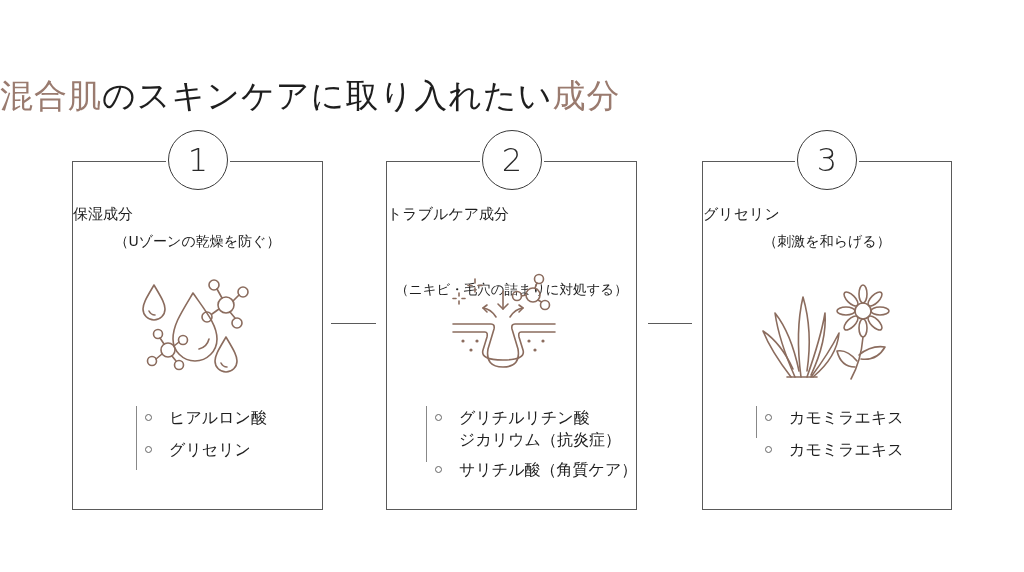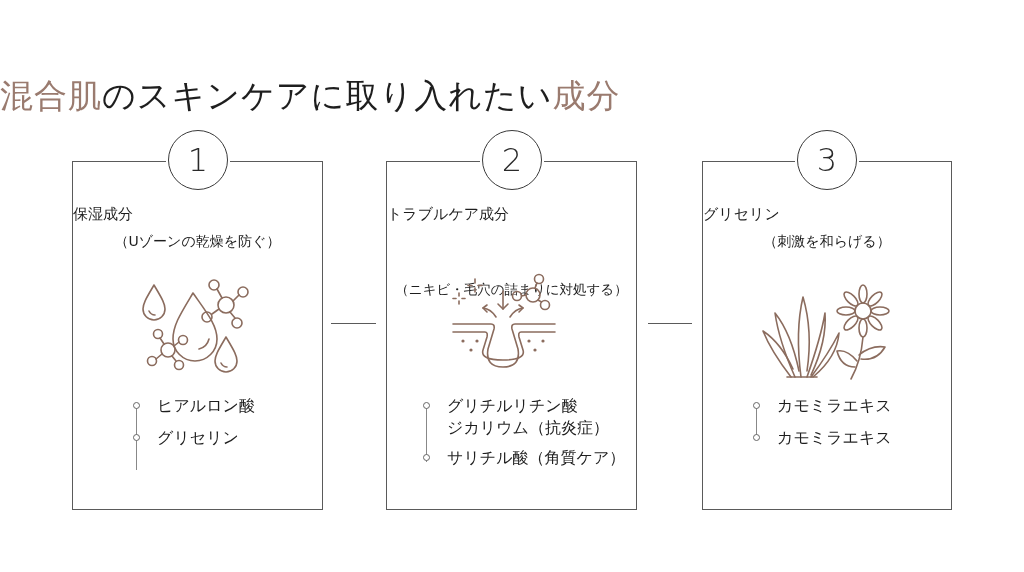--- a/index.html
+++ b/index.html
@@ -16,21 +16,21 @@
   .card .badge { position: absolute; top: -31px; width: 60px; height: 60px; border-radius: 50%;
                  border: 1.2px solid #3a3a3a; background: #fff; box-sizing: border-box;
                  display: flex; align-items: center; justify-content: center;
                  font-size: 32px; font-weight: 200; color: #2a2a2a;
                  font-family: "DejaVu Sans", sans-serif; }
   .card .heading { position: absolute; left: 0; right: 0; top: 44px; text-align: left;
                    font-size: 15px; color: #1e1e1e; white-space: nowrap; }
   .card .sub { position: absolute; left: 0; right: 0; top: 72px; text-align: center;
                font-size: 14px; color: #1e1e1e; white-space: nowrap; }
   .card .icon { position: absolute; top: 110px; width: 160px; height: 115px; }
-  .card ul { list-style: none; margin: 0; padding: 0; position: absolute; top: 234px; }
+  .card ul { list-style: none; margin: 12px; padding: 0; position: absolute; top: 234px; }
   .card li { position: relative; font-size: 16px; line-height: 22px; padding-left: 28px;
              margin-bottom: 10px; white-space: nowrap; color: #1e1e1e; }
   .card li .dot { position: absolute; left: 4px; top: 7px; width: 7px; height: 7px;
                   border: 1px solid #666; border-radius: 50%; background: #fff; box-sizing: border-box; z-index: 2; }
   .card .rail { position: absolute; width: 0; border-left: 1.2px solid #888; z-index: 1; }
   .connector { position: absolute; top: 323px; height: 0; border-top: 1.5px solid #5a5a5a; }
   svg .s { fill: none; stroke: #8b6c5e; stroke-width: 1.6; stroke-linecap: round; stroke-linejoin: round; }
   svg .f { fill: #8b6c5e; stroke: none; }
 </style>
 </head>

